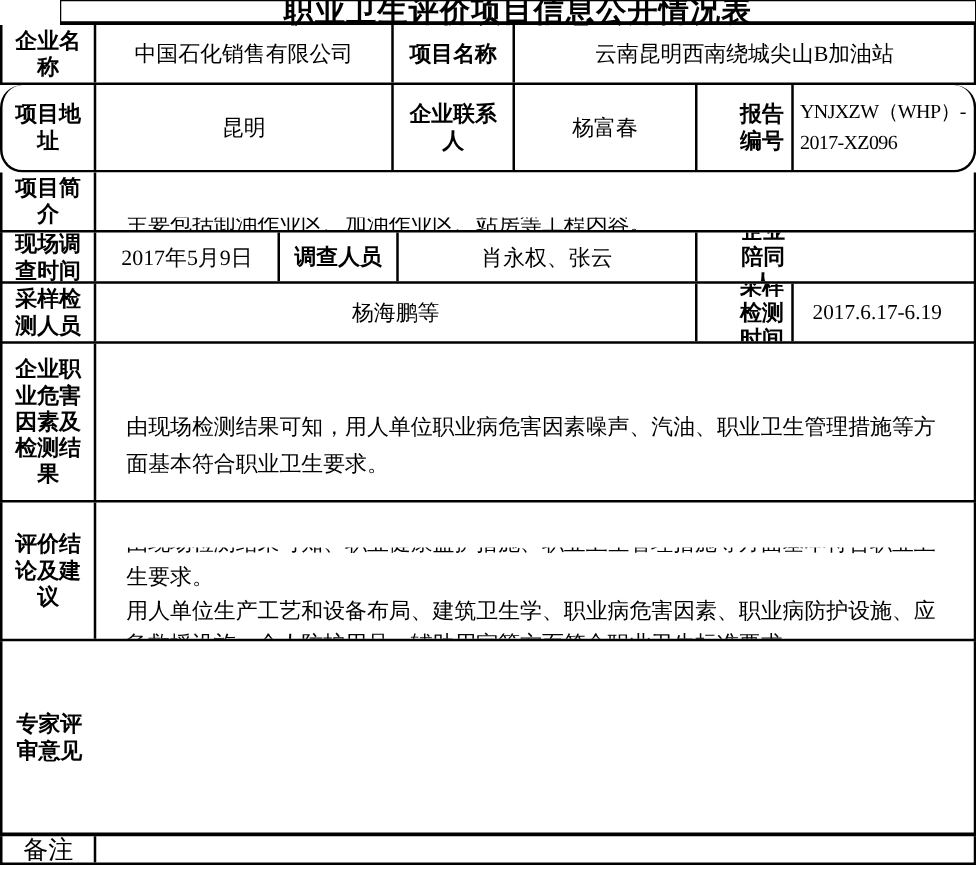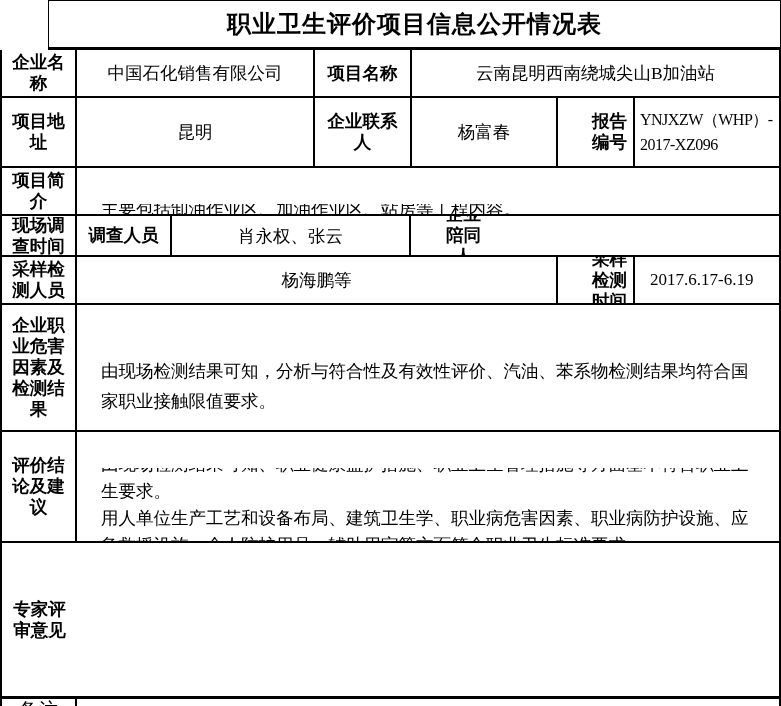--- a/index.html
+++ b/index.html
@@ -5,42 +5,42 @@
   * { margin: 0; padding: 0; box-sizing: border-box; }
   html, body { background: #ffffff; }
   body {
     width: 781px;
     font-family: "Liberation Serif", "DejaVu Serif", serif;
     color: #000000;
   }
   .table { width: 781px; }
 
   .title-row {
-    height: 50px;
+    height: 20px;
     border-top: 1px solid #000;
     border-left: 1px solid #000;
     border-right: 1px solid #000;
     border-bottom: 3px solid #000;
     display: flex;
     align-items: center;
     justify-content: center;
     font-size: 24px;
     font-weight: bold;
     letter-spacing: 1px;
     margin-left: 48px;
   }
 
   .row {
     display: flex;
     border-left: 2px solid #000;
     border-right: 2px solid #000;
     border-bottom: 2px solid #000;
   }
   .r1 { height: 48px; }
-  .r2 { height: 70px; }
+  .r2 { height: 70px; border-radius: 18px; }
   .r3 { height: 48px; }
   .r4 { height: 41px; }
   .r5 { height: 48px; }
   .r6 { height: 127px; }
   .r7 { height: 111px; }
   .r8 { height: 156px; border-bottom-width: 3px; }
   .r9 { height: 23px; }
 
   .cell {
     border-right: 2px solid #000;
@@ -136,35 +136,36 @@
     </div>
   </div>
 
   <div class="row r3">
     <div class="cell label w75">项目简介</div>
     <div class="cell val-left w702 fill">主要包括卸油作业区、加油作业区、站房等工程内容。</div>
   </div>
 
   <div class="row r4">
     <div class="cell label w75">现场调查时间</div>
+    <div class="cell w147">2017年5月9日</div>
     <div class="cell label w95">调查人员</div>
     <div class="cell w239">肖永权、张云</div>
     <div class="cell label w77">企业陪同人</div>
   </div>
 
   <div class="row r5">
     <div class="cell label w75">采样检测人员</div>
     <div class="cell w481">杨海鹏等</div>
     <div class="cell label w77">采样检测时间</div>
     <div class="cell date-left w144 fill">2017.6.17-6.19</div>
   </div>
 
   <div class="row r6">
     <div class="cell label w75">企业职业危害因素及检测结果</div>
-    <div class="cell val-left lh30 w702 fill">由现场检测结果可知，分析与符合性及有效性评价、汽油、苯系物检测结果均符合国家职业接触限值要求。</div>
+    <div class="cell val-left lh30 w702 fill">由现场检测结果可知，用人单位职业病危害因素噪声、汽油、职业卫生管理措施等方面基本符合职业卫生要求。</div>
   </div>
 
   <div class="row r7">
     <div class="cell label w75">评价结论及建议</div>
     <div class="cell col val-left lh27 w702 fill">
       <div class="para">由现场检测结果可知、职业健康监护措施、职业卫生管理措施等方面基本符合职业卫生要求。</div>
       <div class="para">用人单位生产工艺和设备布局、建筑卫生学、职业病危害因素、职业病防护设施、应急救援设施、个人防护用品、辅助用室等方面符合职业卫生标准要求。</div>
     </div>
   </div>
 

